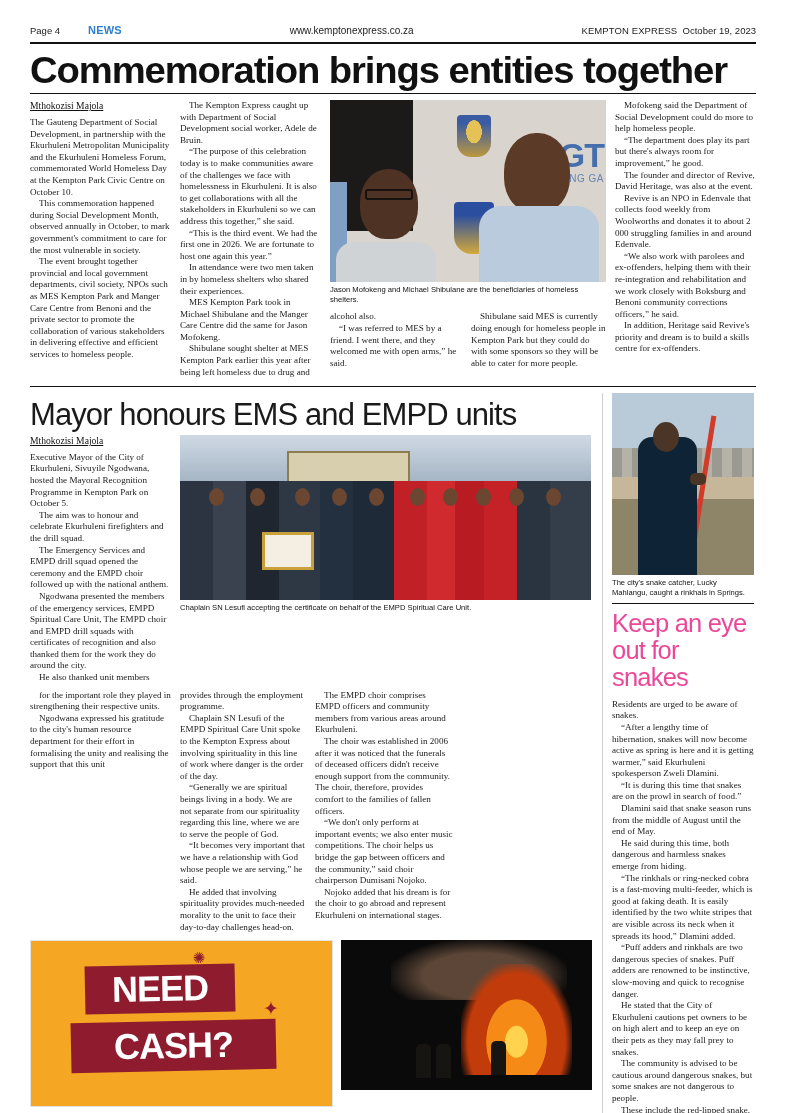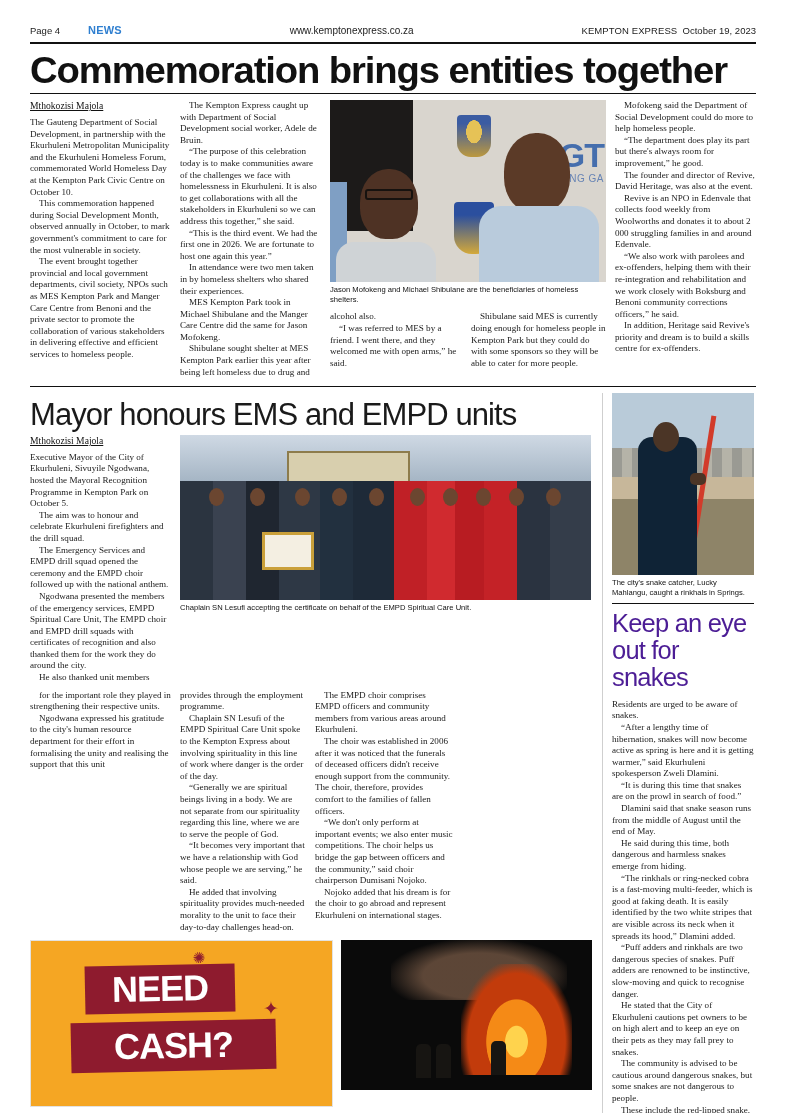--- a/index.html
+++ b/index.html
@@ -135,21 +135,21 @@
 
   
   .story2 { display:flex; gap:9px; }
 
   
   .rail { width:152px; }
   .rail-sep { border-top:1px solid #111; margin:5px 0 4px; }
   h2.headline-3 {
     font-family:"Liberation Sans", sans-serif;
     font-weight:normal; font-size:25.5px; line-height:1.06;
-    letter-spacing:-0.8px; margin:6px 0 8px 0; color:#4c1d95;
+    letter-spacing:-0.8px; margin:6px 0 8px 0; color:#ec4899;
   }
 
   
   .advert { width:307px; position:relative; background:#f5a623; overflow:hidden;
     border:1px solid #e2e2e2; }
   .ad-top { position:relative; height:165px; }
   .need-box, .cash-box {
     position:absolute; background:#8e1b2e; color:#fff;
     font-family:"Liberation Sans", sans-serif; font-weight:bold;
     display:flex; align-items:center; justify-content:center;

